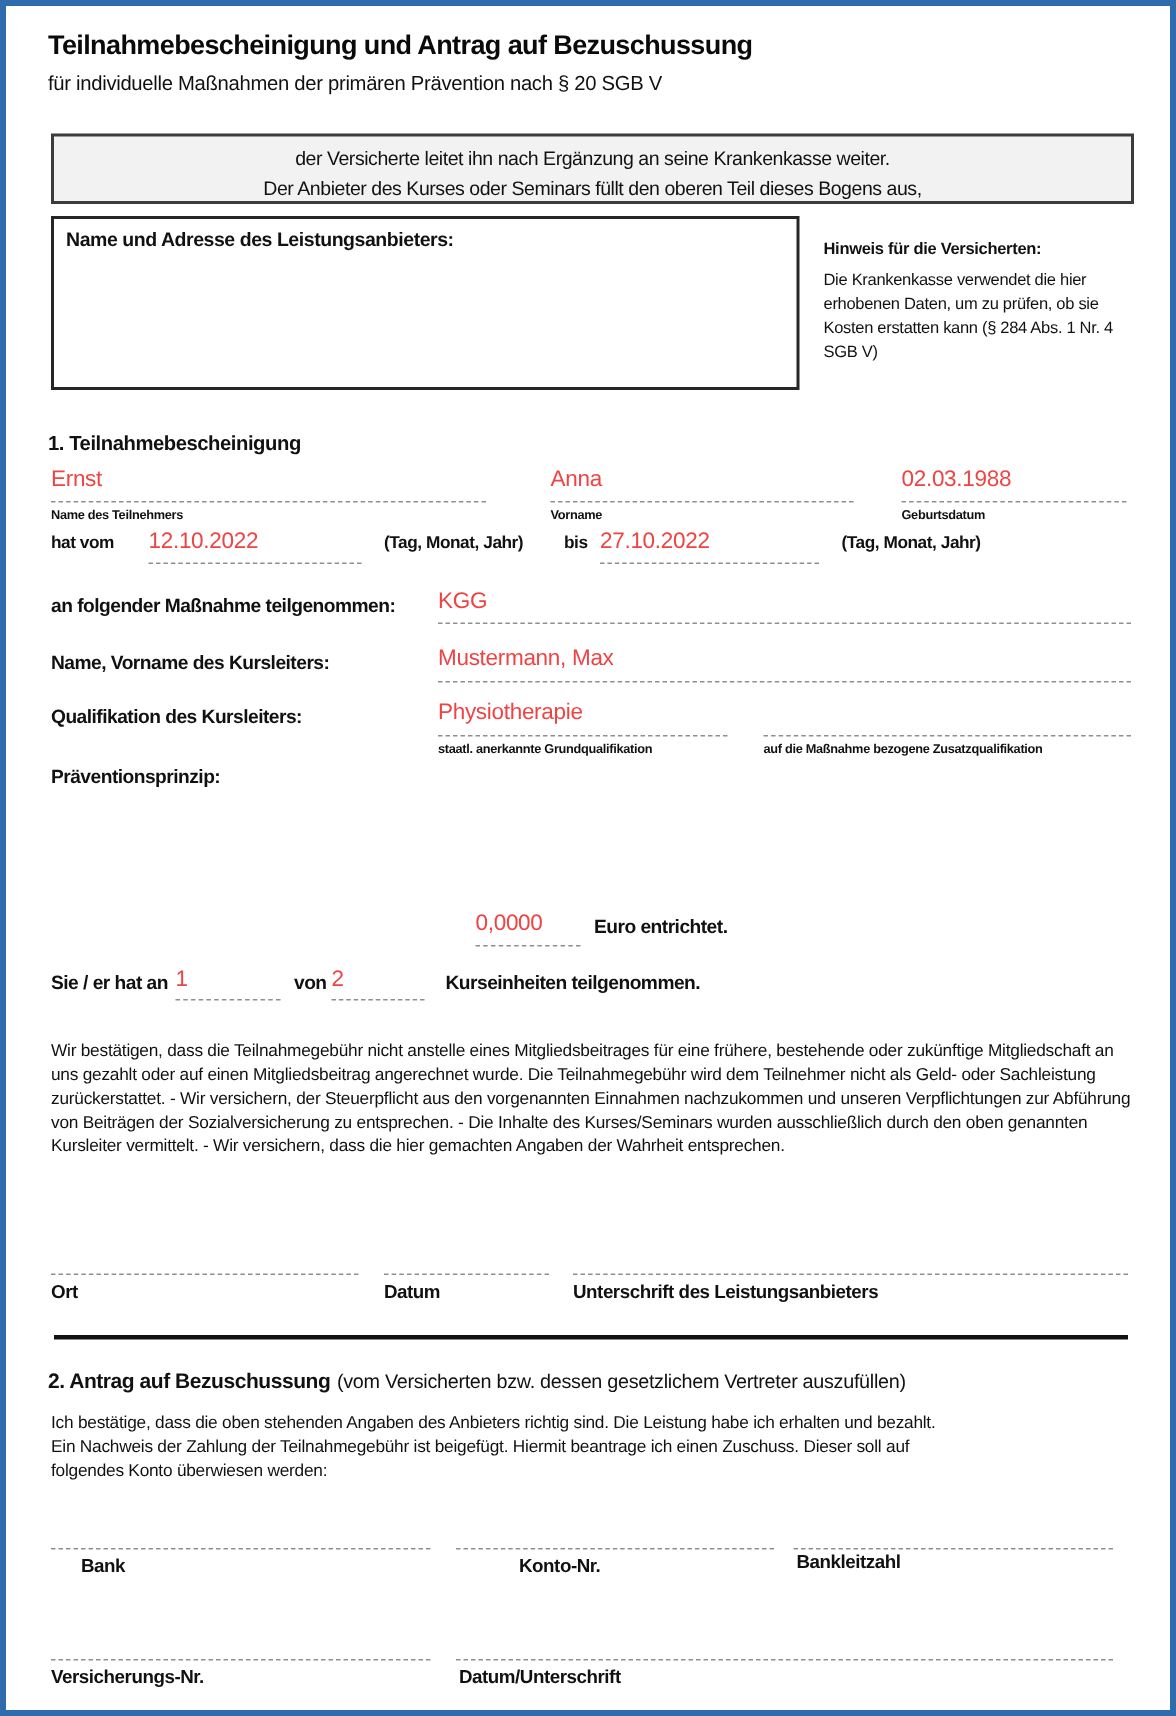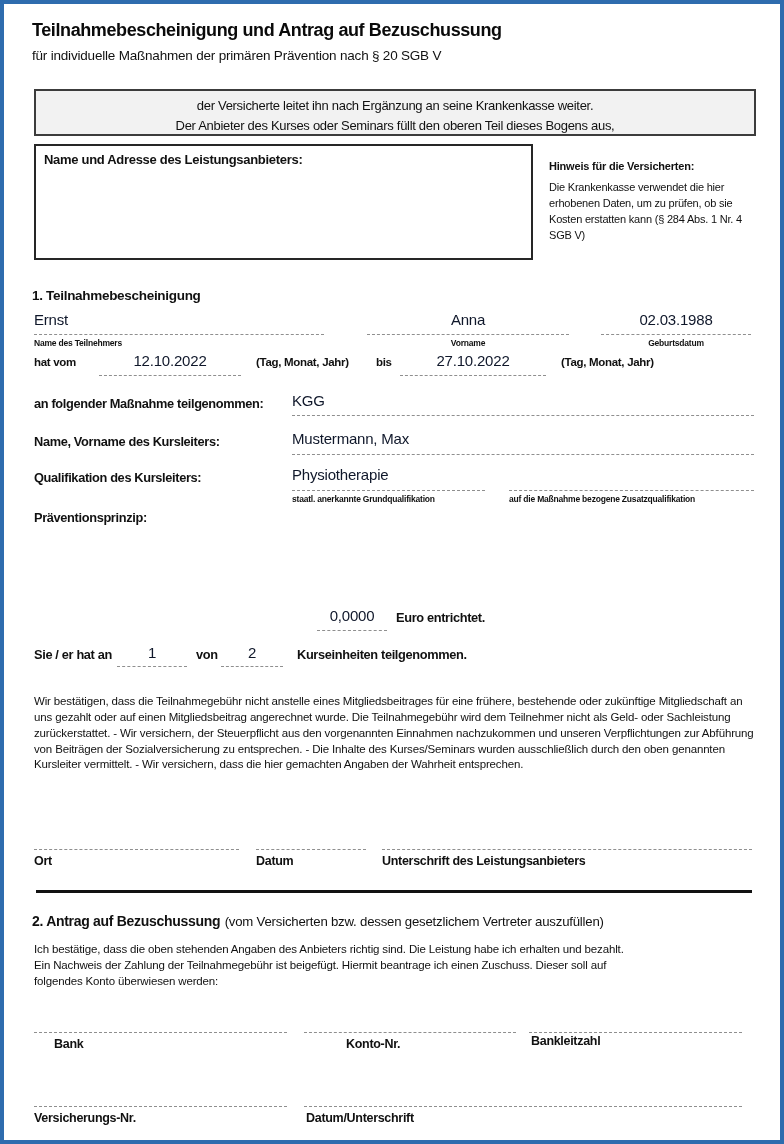--- a/index.html
+++ b/index.html
@@ -15,22 +15,22 @@
     box-sizing:border-box; border:2px solid #3c3c3c; background:#f2f2f2;
     text-align:center; font-size:13px; letter-spacing:-0.3px; line-height:1.5; padding-top:5px;
   }
   .providerbox { box-sizing:border-box; border:2px solid #262626; background:#fff; }
   .providerbox .plabel { font-size:13px; font-weight:bold; letter-spacing:-0.3px; padding:6px 8px; }
   .hinttitle { font-size:11px; font-weight:bold; letter-spacing:-0.2px; }
   .hintbody { font-size:11px; letter-spacing:-0.2px; line-height:1.45; }
   .h1s { font-size:13.5px; font-weight:bold; letter-spacing:-0.3px; }
   .lbl { font-size:12.8px; font-weight:bold; letter-spacing:-0.35px; }
   .slbl { font-size:11.5px; font-weight:bold; letter-spacing:-0.3px; }
-  .val { font-size:15px; letter-spacing:-0.2px; color:#0f172a; white-space:nowrap; }
-  .ctr { text-align:center; }
+  .val { font-size:15px; letter-spacing:-0.2px; color:#ef4444; white-space:nowrap; }
+  .ctr { }
   .dot { border-bottom:1.5px dashed #8f8f8f; height:0; }
   .sub { font-size:8.5px; font-weight:bold; letter-spacing:-0.2px; white-space:nowrap; }
   .para { font-size:11.5px; letter-spacing:-0.15px; line-height:1.38; }
   .prelines { white-space:pre-line; }
   .siglbl { font-size:12.5px; font-weight:bold; letter-spacing:-0.3px; }
   .rule { background:#121212; }
   .h2s { font-size:14px; font-weight:bold; letter-spacing:-0.3px; }
   .h2note { font-size:13.2px; font-weight:normal; letter-spacing:-0.2px; }
 </style>
 </head>

